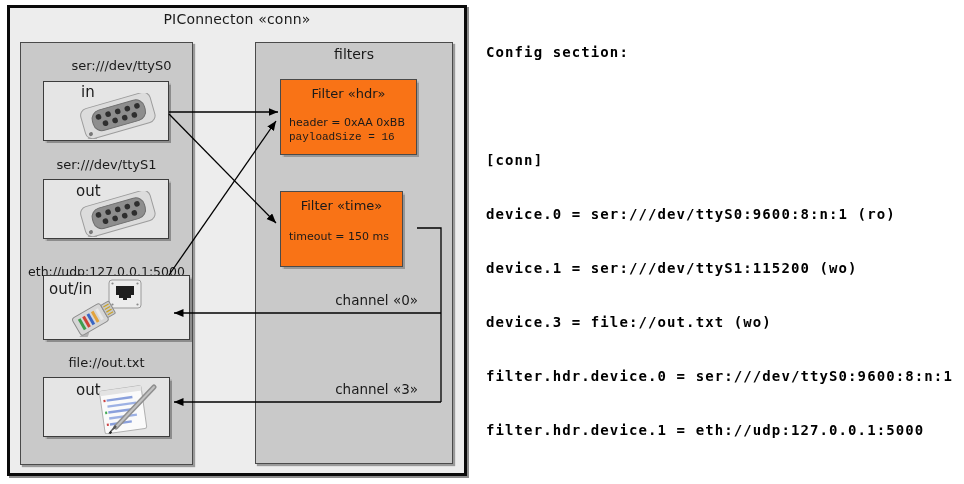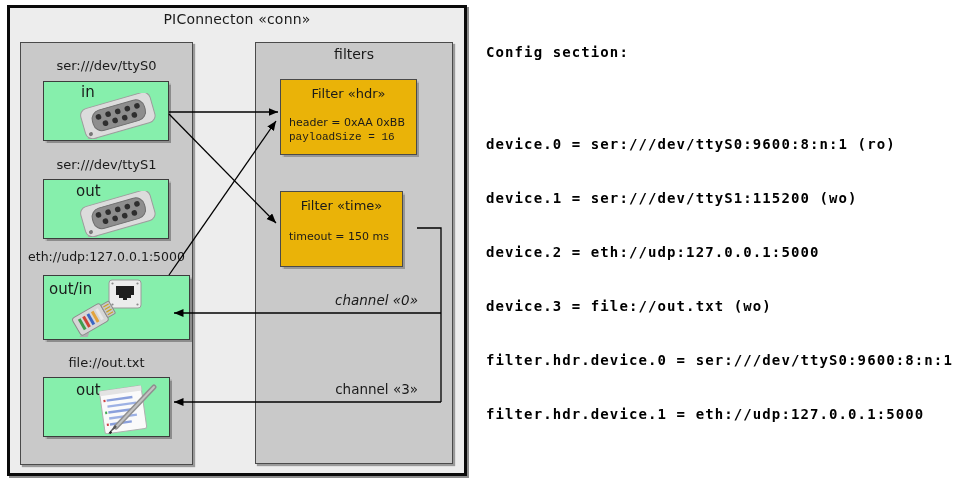--- a/index.html
+++ b/index.html
@@ -6,52 +6,52 @@
   .screen{position:relative;width:964px;height:484px;background:#ffffff;overflow:hidden;
           font-family:"DejaVu Sans","Liberation Sans",sans-serif;color:#1a1a1a;}
 
   
   .outer-box{position:absolute;left:7px;top:5px;width:460px;height:471px;box-sizing:border-box;
              background:#ededed;border:3px solid #0a0a0a;box-shadow:2px 2px 0 rgba(0,0,0,.45);}
   .outer-title{position:absolute;left:7px;top:11px;width:460px;text-align:center;
                font-size:14px;letter-spacing:.2px;}
   .gray-box{position:absolute;box-sizing:border-box;background:#c9c9c9;border:1.5px solid #4a4a4a;
             box-shadow:2px 2px 1px rgba(0,0,0,.35);}
-  .white-box{position:absolute;box-sizing:border-box;background:#86efac;border:1.5px solid #3c3c3c;
+  .white-box{position:absolute;box-sizing:border-box;background:#e5e5e5;border:1.5px solid #3c3c3c;
              box-shadow:1.5px 1.5px 1px rgba(0,0,0,.3);}
   .dev-label{position:absolute;left:20px;width:173px;text-align:center;font-size:13px;}
   .dev-dir{position:absolute;font-size:15px;line-height:15px;}
   .filters-title{position:absolute;left:255px;top:46px;width:198px;text-align:center;font-size:14px;}
-  .filter-box{position:absolute;box-sizing:border-box;background:#eab308;border:1.2px solid #4a4a4a;
+  .filter-box{position:absolute;box-sizing:border-box;background:#f97316;border:1.2px solid #4a4a4a;
               box-shadow:1.5px 1.5px 1px rgba(0,0,0,.25);}
   .filter-title{position:absolute;left:0;top:6px;width:100%;text-align:center;font-size:13px;}
   .filter-prop{position:absolute;left:8px;font-size:11px;line-height:14px;white-space:nowrap;}
   .channel-label{position:absolute;left:280px;width:138px;text-align:right;font-size:13.5px;}
   svg.overlay{position:absolute;left:0;top:0;pointer-events:none;z-index:6;}
   .wire{stroke:#000;stroke-width:1.3;fill:none;}
 
   
   .config{position:absolute;left:486px;top:7px;
           font-family:"DejaVu Sans Mono","Liberation Mono",monospace;
           font-size:14px;font-weight:600;letter-spacing:1.1px;line-height:18px;
           color:#000;white-space:pre;}
-  .config-title{margin-bottom:2px;}
+  .config-title{margin-bottom:18px;}
   .config-line{height:18px;}
 </style>
 </head>
 <body>
 
 <div class="screen">
 
   <div class="outer-box"></div>
   <div class="outer-title">PIConnecton «conn»</div>
 
   <div class="gray-box" style="left:20px;top:42px;width:173px;height:423px;"></div>
 
-  <div class="dev-label" style="top:58px;">ser:///dev/ttyS0</div>
+  <div class="dev-label" style="top:58px;margin-left:15px;">ser:///dev/ttyS0</div>
   <div class="white-box" style="left:43px;top:81px;width:126px;height:60px;">
     <span class="dev-dir" style="left:37px;top:3px;">in</span>
     <svg width="88" height="46" viewBox="0 0 88 46" style="position:absolute;left:30px;top:11px;">
       <g transform="rotate(-16 44 23)">
         <path d="M14,38 Q4,42 2,46" stroke="#adadad" stroke-width="7" fill="none" stroke-linecap="round"></path>
         <rect x="8" y="7" width="72" height="31" rx="7" fill="#dcdcdc" stroke="#9c9c9c"></rect>
         <rect x="18" y="12" width="54" height="21" rx="9" fill="#8e8e8e" stroke="#6f6f6f"></rect>
         <circle cx="25" cy="18.5" r="2.8" fill="#2e2e2e"></circle>
           <circle cx="35" cy="18.5" r="2.8" fill="#2e2e2e"></circle>
         <circle cx="45" cy="18.5" r="2.8" fill="#2e2e2e"></circle>
@@ -81,21 +81,21 @@
         <circle cx="65" cy="18.5" r="2.8" fill="#2e2e2e"></circle>
         <circle cx="30" cy="26.5" r="2.8" fill="#2e2e2e"></circle>
           <circle cx="40" cy="26.5" r="2.8" fill="#2e2e2e"></circle>
         <circle cx="50" cy="26.5" r="2.8" fill="#2e2e2e"></circle>
           <circle cx="60" cy="26.5" r="2.8" fill="#2e2e2e"></circle>
         <circle cx="13" cy="33" r="2" fill="#777"></circle>
       </g>
     </svg>
   </div>
 
-  <div class="dev-label" style="top:249px;font-size:12.5px;">eth://udp:127.0.0.1:5000</div>
+  <div class="dev-label" style="top:264px;font-size:12.5px;">eth://udp:127.0.0.1:5000</div>
   <div class="white-box" style="left:43px;top:275px;width:147px;height:65px;">
     <span class="dev-dir" style="left:5px;top:6px;">out/in</span>
     <svg width="34" height="30" viewBox="0 0 34 30" style="position:absolute;left:64px;top:3px;">
       <rect x="1" y="1" width="32" height="28" rx="3" fill="#ececec" stroke="#9a9a9a"></rect>
       <path d="M8,7 h18 v9 h-3 v3 h-4 v2 h-4 v-2 h-4 v-3 h-3 z" fill="#1e1e1e"></path>
       <circle cx="4.5" cy="4.5" r="1.1" fill="#8a8a8a"></circle>
         <circle cx="29.5" cy="4.5" r="1.1" fill="#8a8a8a"></circle>
       <circle cx="4.5" cy="25.5" r="1.1" fill="#8a8a8a"></circle>
         <circle cx="29.5" cy="25.5" r="1.1" fill="#8a8a8a"></circle>
     </svg>
@@ -147,43 +147,43 @@
     <div class="filter-title">Filter «hdr»</div>
     <div class="filter-prop" style="top:36px;">header = 0xAA 0xBB</div>
     <div class="filter-prop" style="top:50px;font-family:Liberation Mono, monospace;">payloadSize = 16</div>
   </div>
 
   <div class="filter-box" style="left:280px;top:191px;width:123px;height:76px;">
     <div class="filter-title">Filter «time»</div>
     <div class="filter-prop" style="top:38px;">timeout = 150 ms</div>
   </div>
 
-  <div class="channel-label" style="top:292px;font-style:italic;">channel «0»</div>
+  <div class="channel-label" style="top:292px;">channel «0»</div>
   <div class="channel-label" style="top:381px;">channel «3»</div>
 
   <svg class="overlay" width="484" height="484" viewBox="0 0 484 484">
     <defs>
       <marker id="ah" markerUnits="userSpaceOnUse" markerWidth="11" markerHeight="10" refX="9.5" refY="4" orient="auto">
         <path d="M0,0 L9.5,4 L0,8 Z" fill="#000"></path>
       </marker>
     </defs>
     <path class="wire" d="M417,228 H441 V402"></path>
     <line class="wire" x1="169" y1="112" x2="278" y2="112" marker-end="url(#ah)"></line>
     <line class="wire" x1="169" y1="114" x2="276" y2="223" marker-end="url(#ah)"></line>
     <line class="wire" x1="169" y1="275" x2="276" y2="121" marker-end="url(#ah)"></line>
     <line class="wire" x1="441" y1="313" x2="174" y2="313" marker-end="url(#ah)"></line>
     <line class="wire" x1="441" y1="402" x2="174" y2="402" marker-end="url(#ah)"></line>
   </svg>
 
   <div class="config">
     <div class="config-title">Config section:</div>
     <div>
+      <div class="config-line">[conn]</div>
       <div class="config-line">device.0 = ser:///dev/ttyS0:9600:8:n:1 (ro)</div>
       <div class="config-line">device.1 = ser:///dev/ttyS1:115200 (wo)</div>
-      <div class="config-line">device.2 = eth://udp:127.0.0.1:5000</div>
       <div class="config-line">device.3 = file://out.txt (wo)</div>
       <div class="config-line">filter.hdr.device.0 = ser:///dev/ttyS0:9600:8:n:1</div>
       <div class="config-line">filter.hdr.device.1 = eth://udp:127.0.0.1:5000</div>
       
       
       
       
       
       
       

